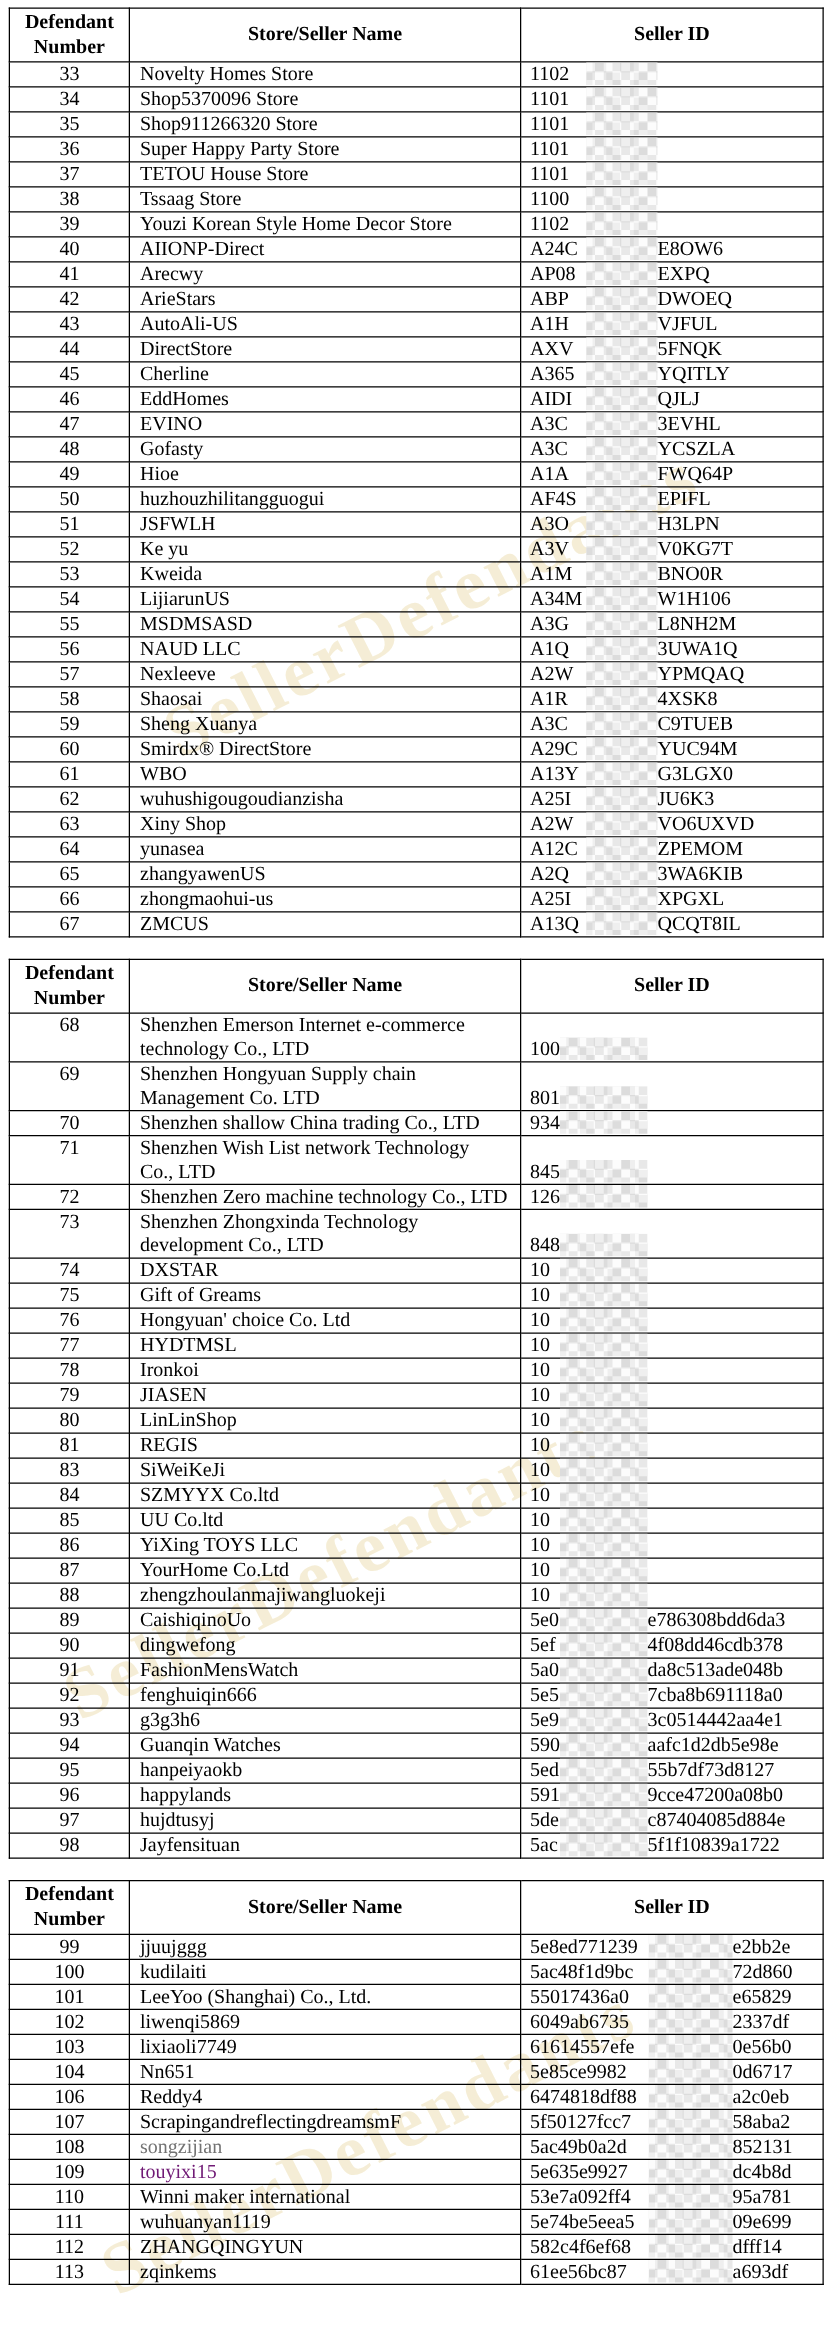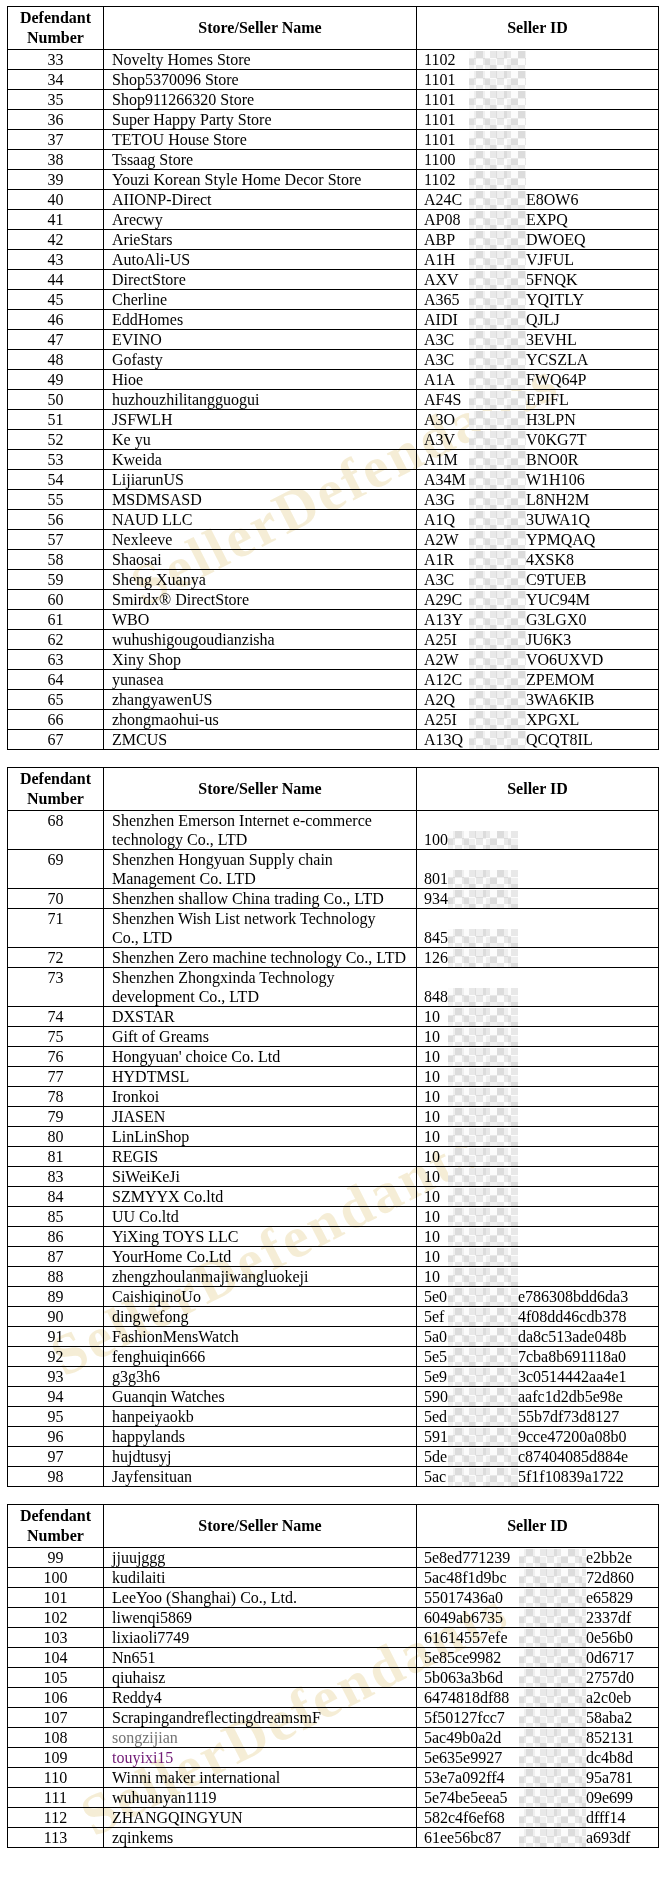--- a/index.html
+++ b/index.html
@@ -490,25 +490,20 @@
           <td class="num">103</td>
           <td class="name">lixiaoli7749</td>
           <td class="id"><span class="pfx">61614557efe</span><span class="redact"></span><span class="sfx">0e56b0</span></td>
         </tr>
         <tr>
           <td class="num">104</td>
           <td class="name">Nn651</td>
           <td class="id"><span class="pfx">5e85ce9982</span><span class="redact"></span><span class="sfx">0d6717</span></td>
         </tr>
         <tr>
-          <td class="num">105</td>
-          <td class="name">qiuhaisz</td>
-          <td class="id"><span class="pfx">5b063a3b6d</span><span class="redact"></span><span class="sfx">2757d0</span></td>
-        </tr>
-        <tr>
           <td class="num">106</td>
           <td class="name">Reddy4</td>
           <td class="id"><span class="pfx">6474818df88</span><span class="redact"></span><span class="sfx">a2c0eb</span></td>
         </tr>
         <tr>
           <td class="num">107</td>
           <td class="name">ScrapingandreflectingdreamsmF</td>
           <td class="id"><span class="pfx">5f50127fcc7</span><span class="redact"></span><span class="sfx">58aba2</span></td>
         </tr>
         <tr>

